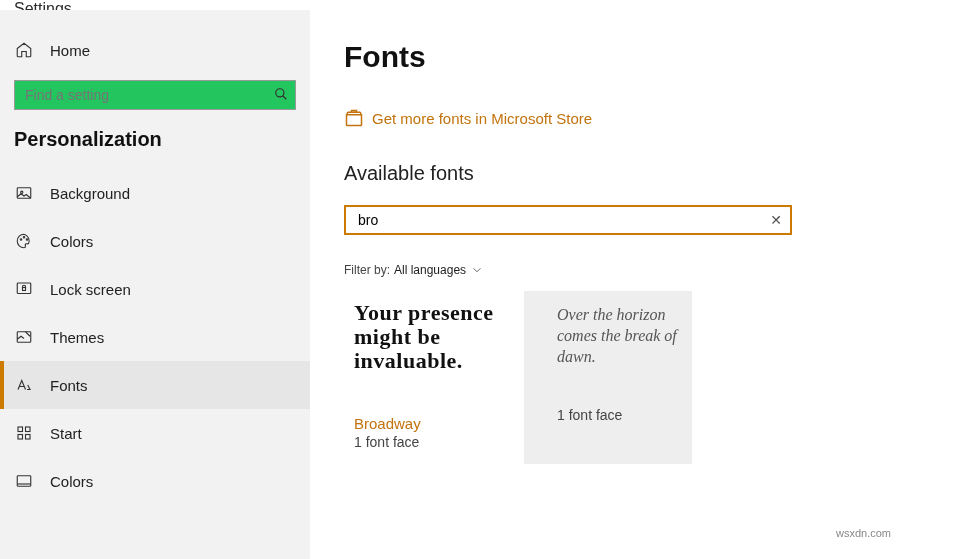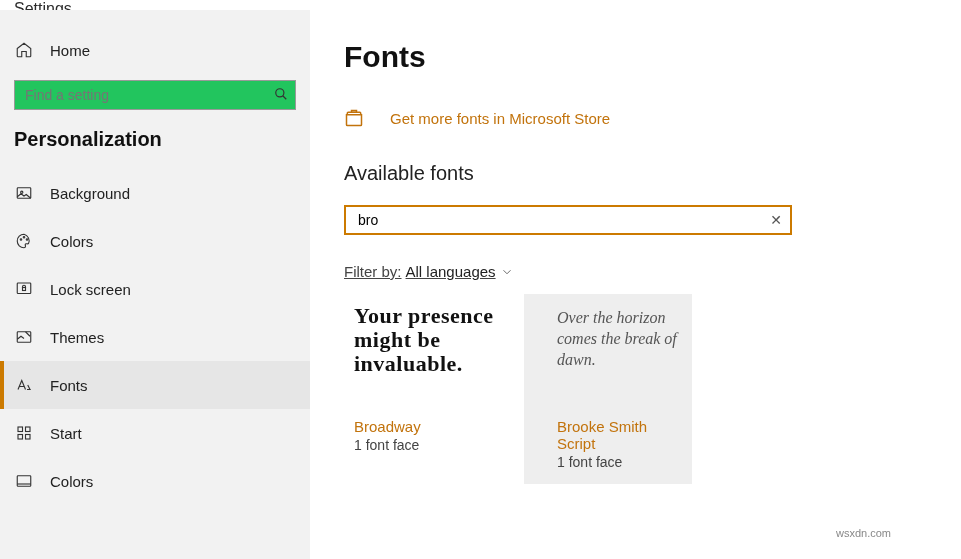--- a/index.html
+++ b/index.html
@@ -9,26 +9,26 @@
     .sidebar { width: 310px; background: #f2f2f2; padding-top: 16px; }
     .side-link { display: flex; align-items: center; gap: 16px; height: 48px; padding-left: 14px; cursor: pointer; font-size: 15px; color: #222; }
     .side-link .icon { width: 20px; display:flex; justify-content:center; }
     .side-link.active { background: #e6e6e6; border-left: 4px solid #cc7a00; padding-left: 10px; }
     .side-search { margin: 6px 14px 18px; position: relative; }
     .side-search input { width: 100%; height: 30px; padding: 0 30px 0 10px; border:1px solid #999; font-size:14px; background:#22c55e; }
     .side-search .search-icon { position:absolute; right:8px; top:7px; color:#333; }
     .side-heading { font-size:20px; font-weight:600; padding: 0 14px 18px; color:#111; }
     .content { flex:1; padding: 30px 0 0 34px; background:#fff; }
     h1 { font-size:30px; font-weight:600; color:#111; margin-bottom:34px; }
-    .store-link { display:flex; align-items:center; gap:26px; color:#c2730c; font-size:15px; margin-bottom:34px; cursor:pointer; }
+    .store-link { display:flex; align-items:center; gap:8px; color:#c2730c; font-size:15px; margin-bottom:34px; cursor:pointer; }
     h2 { font-size:20px; font-weight:400; color:#222; margin-bottom:20px; }
     .font-search { position:relative; width:448px; height:30px; margin-bottom:28px; }
     .font-search input { width:100%; height:100%; border:2px solid #cc7a00; padding:0 30px 0 12px; font-size:14px; outline:none; }
     .font-search .clear-icon { position:absolute; right:10px; top:7px; color:#555; cursor:pointer; font-size:14px; }
-    .filter-row { display:flex; align-items:center; gap:4px; font-size:15px; color:#444; margin-bottom:14px;text-decoration:underline; }
+    .filter-row { display:flex; align-items:center; gap:4px; font-size:12px; color:#444; margin-bottom:14px; }
     .filter-row .val { color:#222; }
     .font-grid { display:flex; gap:12px; margin-top:6px; }
     .font-card { width:168px; padding:10px 10px 14px; cursor:pointer; }
     .font-card.sel { background:#eee;padding-left:33px; }
     .sample { height:104px; overflow:hidden; font-size:22px; line-height:1.08; color:#111; }
     .sample.broadway { font-family: "Georgia", serif; font-weight:900; letter-spacing:0.5px; text-transform:none; }
     .sample.script { font-family: cursive; font-style:italic; font-size:16px; color:#555; line-height:1.3; padding-top:4px;}
     .font-name { color:#c2730c; font-size:15px; margin-top:10px; }
     .font-faces { font-size:14px; color:#444; margin-top:2px; }
     .footer-credit { position:absolute; bottom:20px; right:70px; font-size:11px; color:#888; }
@@ -169,20 +169,19 @@
     </div>
 
     <div class="font-grid">
       <div class="font-card">
         <div class="sample broadway">Your presence might be invaluable.</div>
         <div class="font-name">Broadway</div>
         <div class="font-faces">1 font face</div>
       </div>
       <div class="font-card sel">
         <div class="sample script">Over the horizon comes the break of dawn.</div>
-        <div class="font-name">Brooke Smith Script</div>
         <div class="font-faces">1 font face</div>
       </div>
     </div>
   </div>
 </div>
 
 <div class="footer-credit">wsxdn.com</div>
 
 </body></html>

